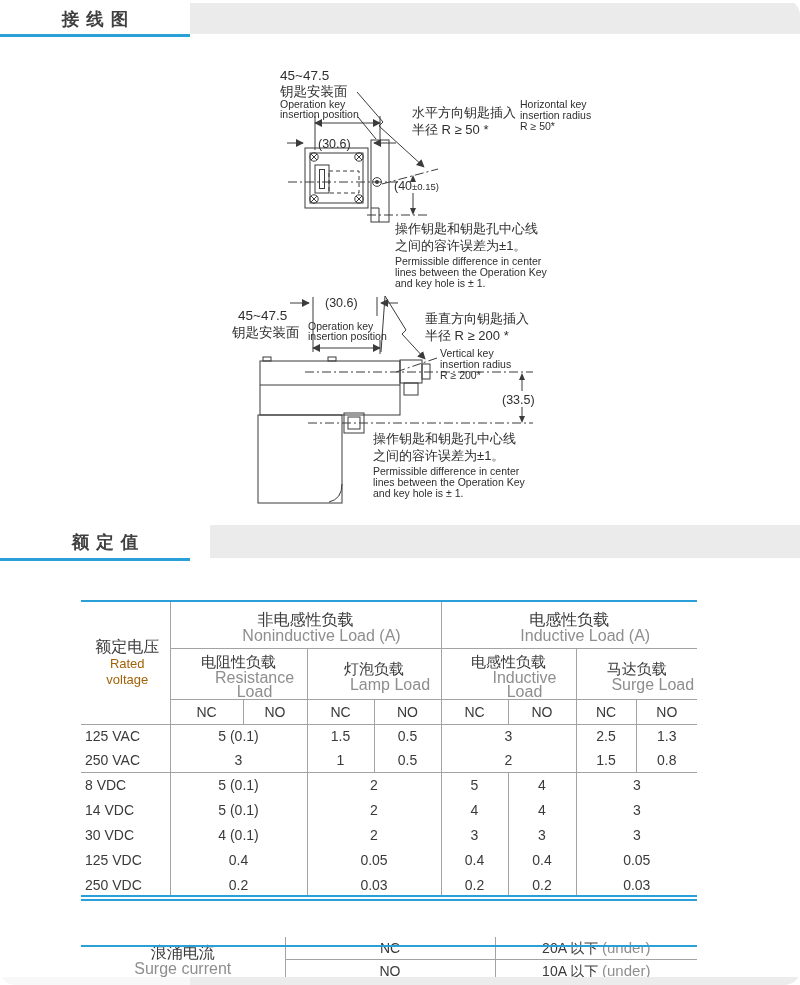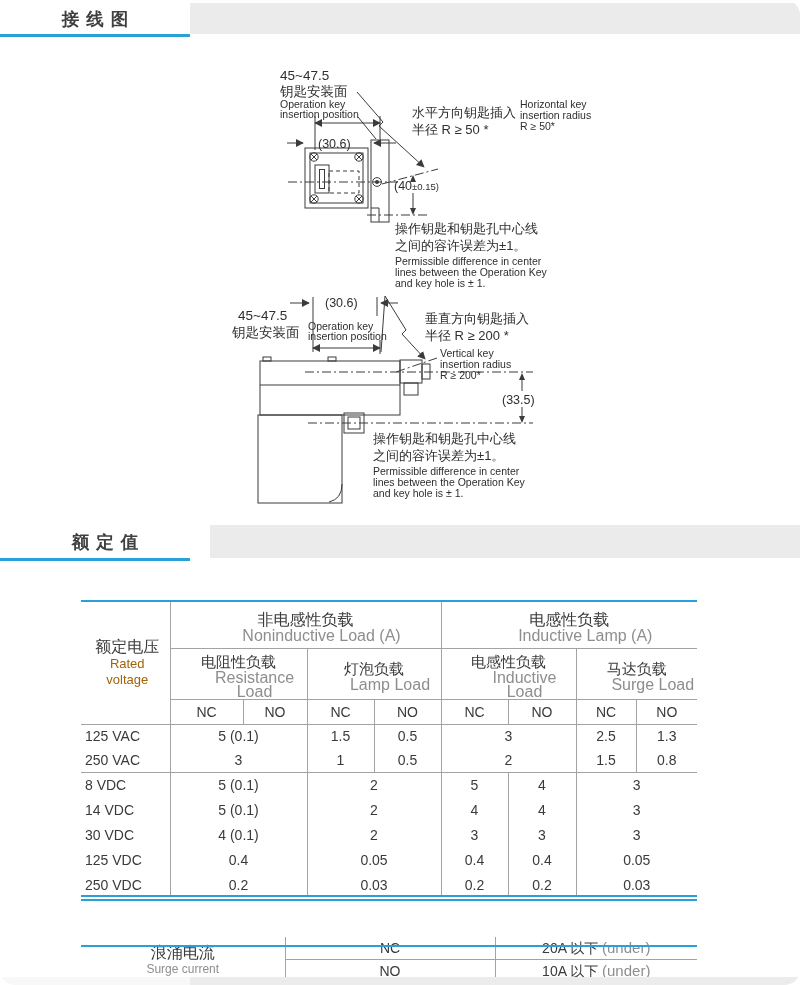--- a/index.html
+++ b/index.html
@@ -32,21 +32,21 @@
   .cn-s{font-size:15px;line-height:18px;padding-top:4px;}
   .vhead{text-align:right;padding-left:4px !important;}
   .vhead .cn-g{font-size:16px;padding-top:0;}
   .vhead .en-v{font-size:13px;line-height:16px;color:#a16207;}
   .vcell{text-align:left !important;padding-left:4px !important;}
   
   .dblline{border-top:2px solid #2aa0d8;border-bottom:2px solid #2aa0d8;height:6px;box-sizing:border-box;}
   .surge{position:absolute;left:81px;top:937px;width:616px;}
   .surge td{padding:0;vertical-align:middle;text-align:center;font-size:14px;color:#3a3a3a;height:22px;}
   .slabel .cn{font-size:16px;line-height:19px;}
-  .slabel .en{font-size:12px;line-height:14px;color:#8e8e8e;}
+  .slabel .en{font-size:16px;line-height:14px;color:#8e8e8e;}
   .unote{font-size:15px;color:#8e8e8e;}
   .blue-rule{background:#2aa0d8;height:2px;}
 </style>
 </head>
 <body>
 
 <div class="page">
 
   <div class="abs gray-bar" style="left:190px;top:3px;width:610px;height:31px;"></div>
   <div class="abs title-box" style="left:0;top:3px;width:190px;height:31px;">
@@ -208,21 +208,21 @@
         <div class="cn-g">额定电压</div>
         <div class="en-v">Rated</div>
         <div class="en-v">voltage</div>
       </td>
       <td colspan="4" class="bl">
         <div class="cn-g">非电感性负载</div>
         <div class="en-g">Noninductive Load (A)</div>
       </td>
       <td colspan="4" class="bl">
         <div class="cn-g">电感性负载</div>
-        <div class="en-g">Inductive Lamp (A)</div>
+        <div class="en-g">Inductive Load (A)</div>
       </td>
     </tr>
     <tr class="r-sub">
       <td colspan="2" class="bl bt">
         <div class="cn-s">电阻性负载</div>
         <div class="en-g">Resistance Load</div>
       </td>
       <td colspan="2" class="bl bt">
         <div class="cn-s">灯泡负载</div>
         <div class="en-g">Lamp Load</div>

